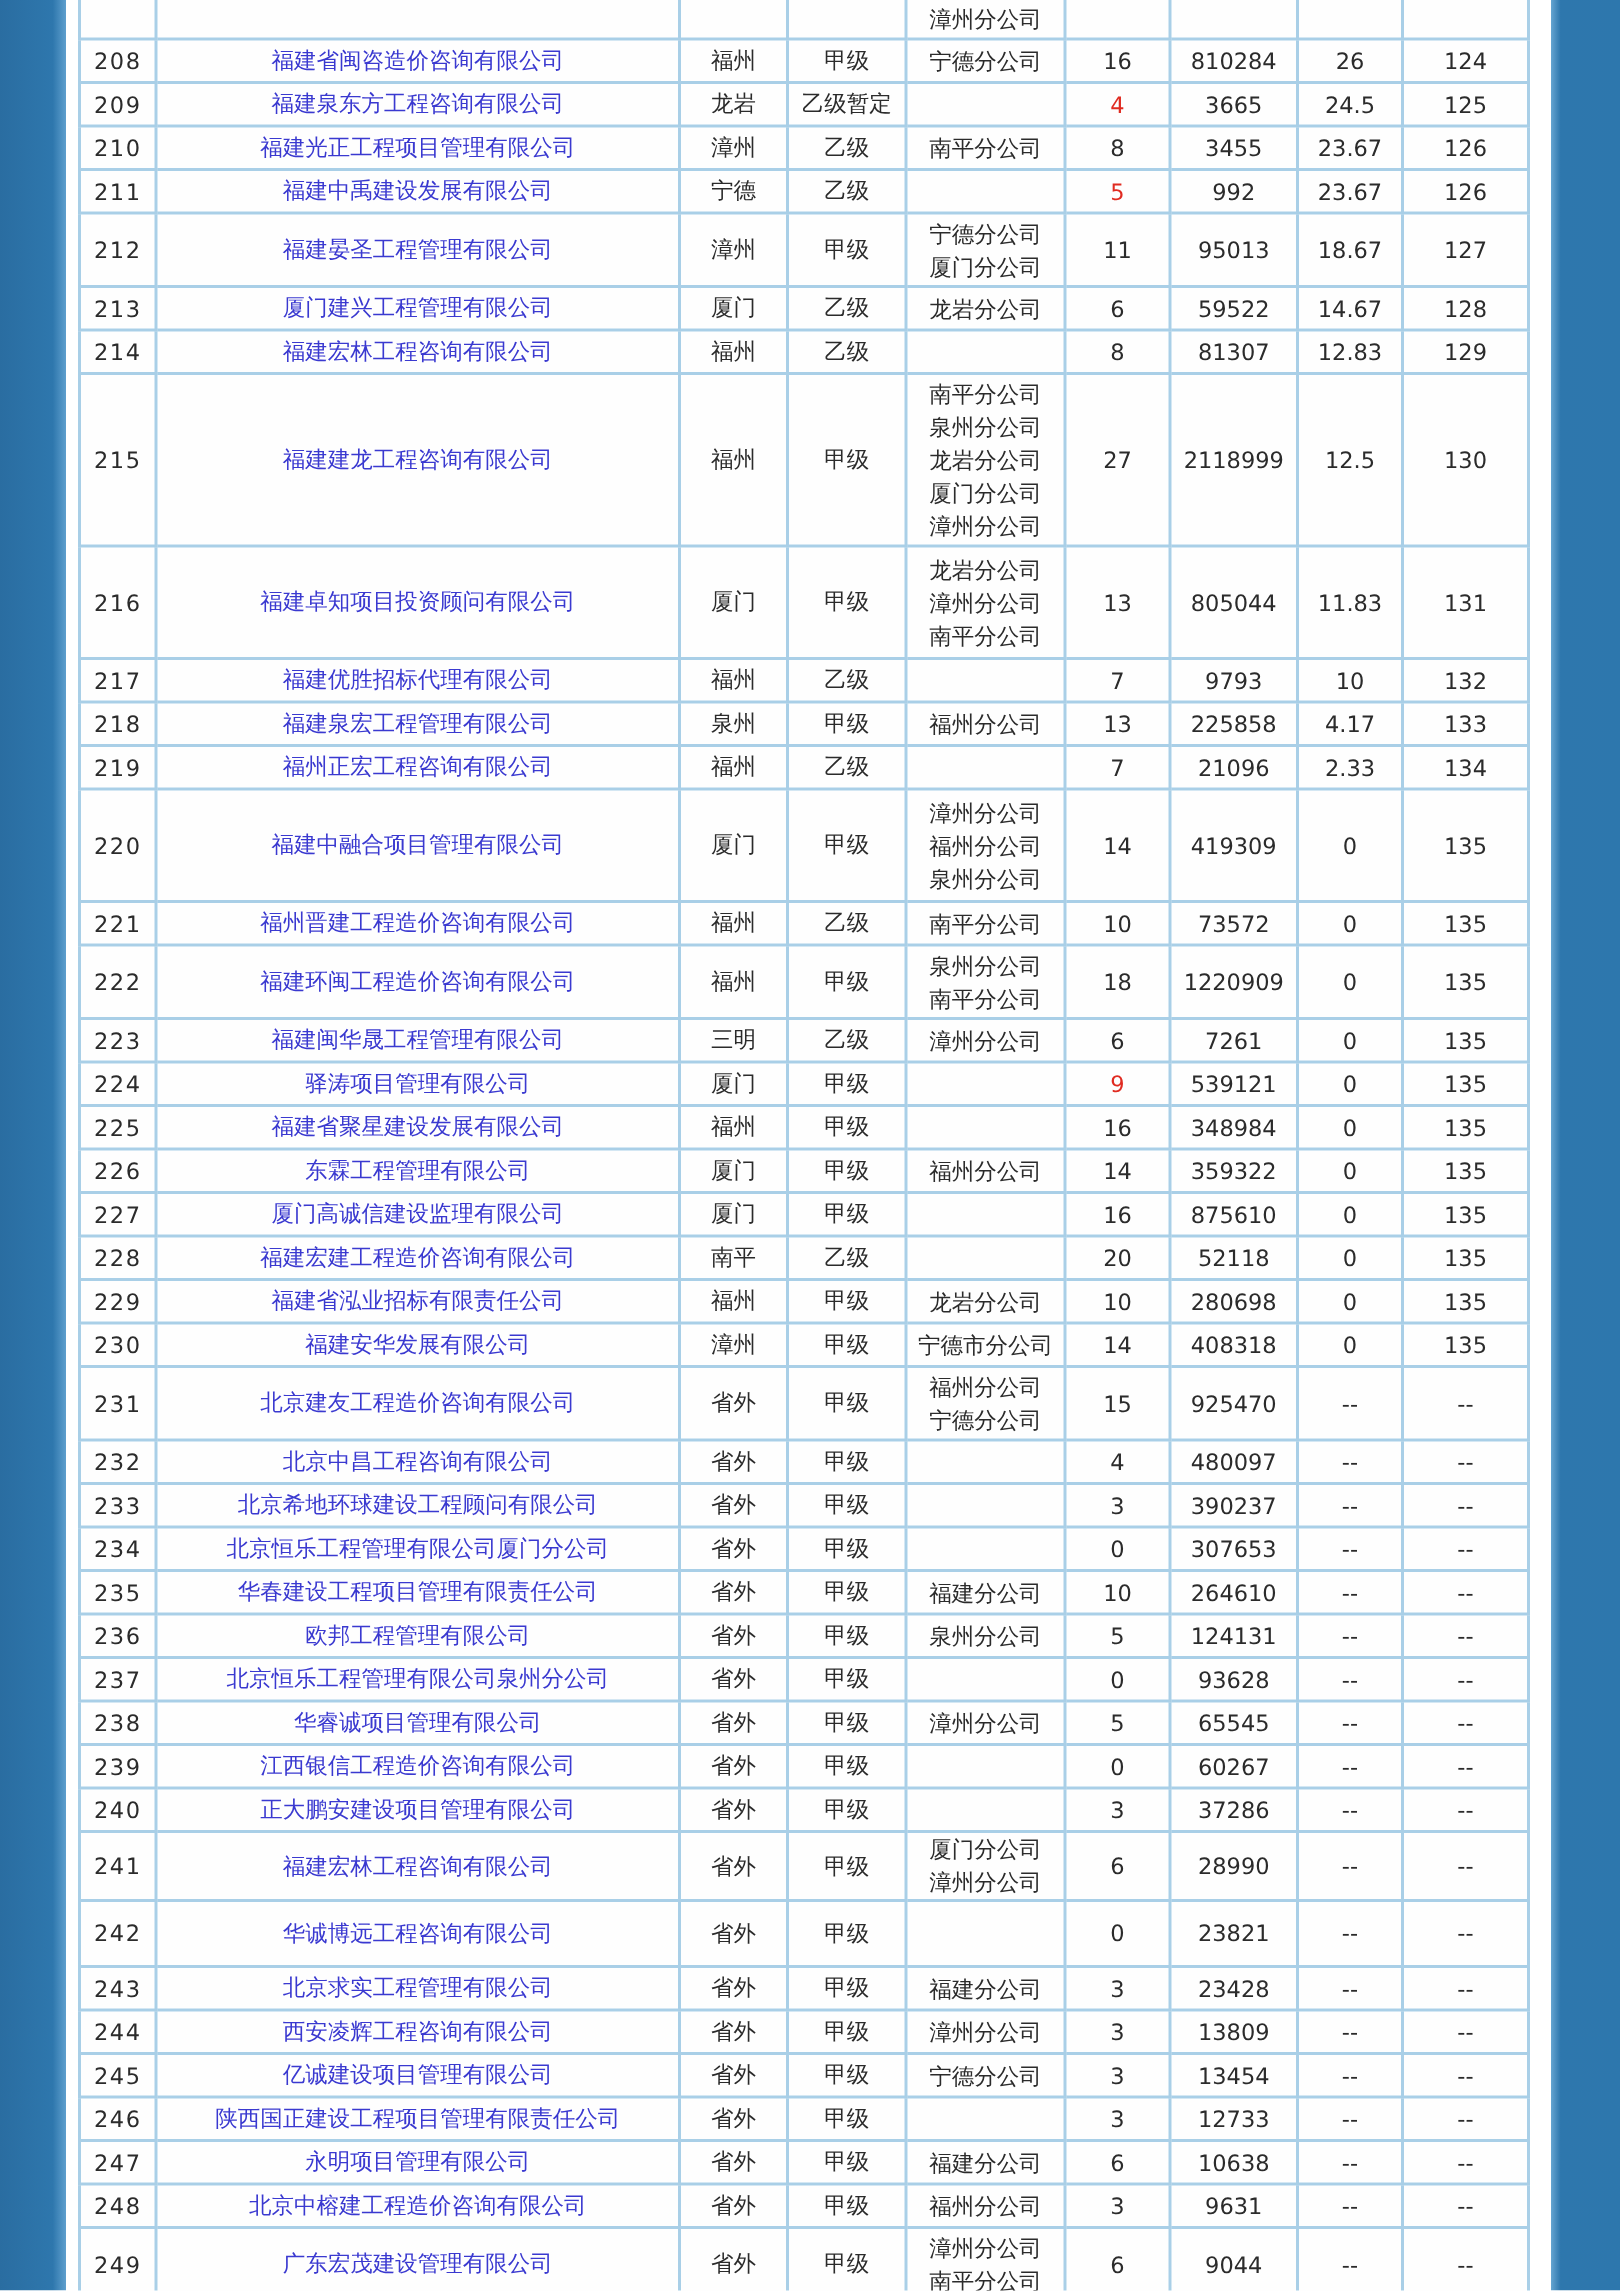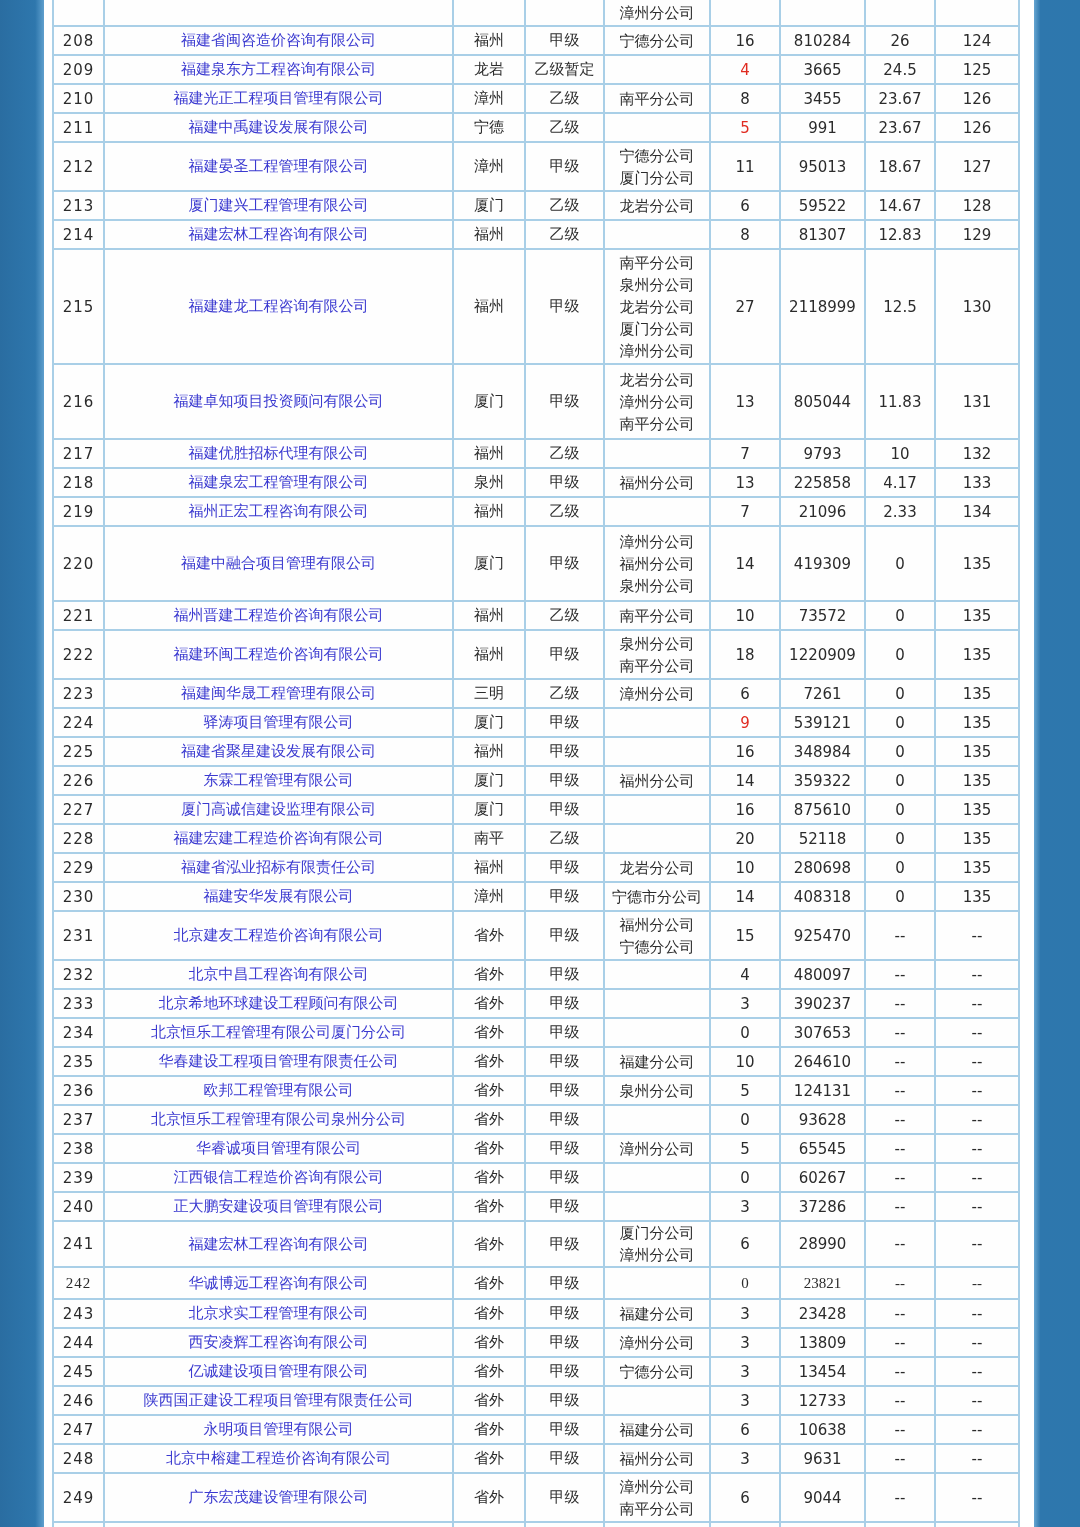--- a/index.html
+++ b/index.html
@@ -106,21 +106,21 @@
           <td class="c-score">23.67</td>
           <td class="c-overall">126</td>
         </tr>
         <tr style="height: 29px;">
           <td class="c-rank">211</td>
           <td class="c-company"><a class="company-link">福建中禹建设发展有限公司</a></td>
           <td class="c-city">宁德</td>
           <td class="c-grade">乙级</td>
           <td class="c-branch"></td>
           <td class="c-count"><span class="red-num">5</span></td>
-          <td class="c-amount">991</td>
+          <td class="c-amount">992</td>
           <td class="c-score">23.67</td>
           <td class="c-overall">126</td>
         </tr>
         <tr style="height: 49px;">
           <td class="c-rank">212</td>
           <td class="c-company"><a class="company-link">福建晏圣工程管理有限公司</a></td>
           <td class="c-city">漳州</td>
           <td class="c-grade">甲级</td>
           <td class="c-branch">
             <div>宁德分公司</div>
@@ -486,21 +486,21 @@
           <td class="c-grade">甲级</td>
           <td class="c-branch">
             <div>厦门分公司</div>
             <div>漳州分公司</div>
           </td>
           <td class="c-count"><span>6</span></td>
           <td class="c-amount">28990</td>
           <td class="c-score">--</td>
           <td class="c-overall">--</td>
         </tr>
-        <tr style="height: 32px; font-family: Liberation Serif, serif;">
+        <tr style="height: 44px;">
           <td class="c-rank">242</td>
           <td class="c-company"><a class="company-link">华诚博远工程咨询有限公司</a></td>
           <td class="c-city">省外</td>
           <td class="c-grade">甲级</td>
           <td class="c-branch"></td>
           <td class="c-count"><span>0</span></td>
           <td class="c-amount">23821</td>
           <td class="c-score">--</td>
           <td class="c-overall">--</td>
         </tr>

